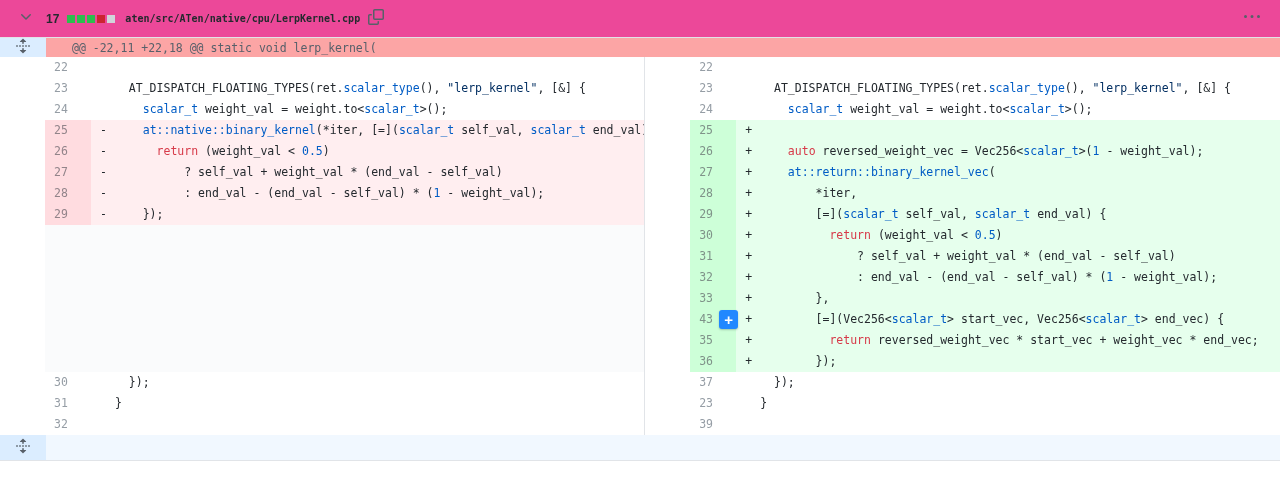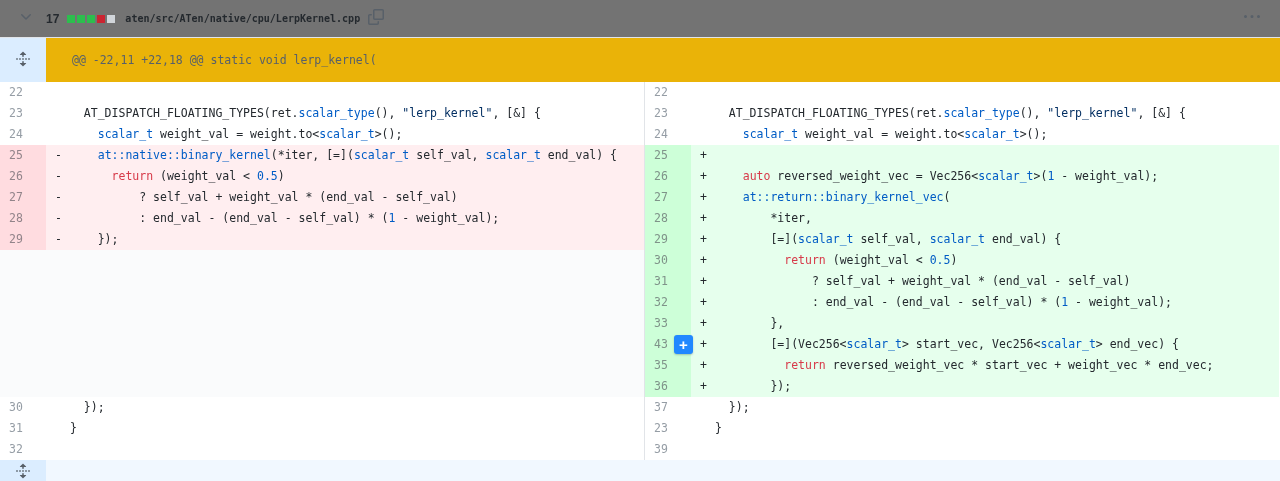--- a/index.html
+++ b/index.html
@@ -3,51 +3,51 @@
 <meta charset="utf-8">
 <style>
   * { margin:0; padding:0; box-sizing:border-box; }
   html,body { background:#fff; }
   body { width:1280px; height:481px; overflow:hidden;
          font-family:"Liberation Sans", sans-serif; color:#24292e; }
   .diff-card { width:1280px; }
 
   
   .file-header { height:38px; display:flex; align-items:center;
-                 background:#737373; border-bottom:1px solid #e1e4e8; padding:0 16px; }
+                 background:#ec4899; border-bottom:1px solid #e1e4e8; padding:0 16px; }
   .chev-btn { background:none; border:none; cursor:pointer; padding:0 6px 0 2px;
               display:flex; align-items:center; color:#586069; }
   .chev-btn svg { fill:#586069; }
   .changes-count { font-weight:bold; font-size:12px; color:#24292e; margin:0 8px 0 6px; }
   .diffstat { display:flex; gap:2px; margin-right:10px; }
   .diffstat i { width:8px; height:8px; display:inline-block; }
   .diffstat i.g { background:#2cbe4e; }
   .diffstat i.r { background:#cb2431; }
   .diffstat i.x { background:#d1d5da; }
   .file-path { font-family:"DejaVu Sans Mono","Liberation Mono",monospace;
                font-size:10px; font-weight:600; color:#24292e; text-decoration:none; }
   .copy-btn { background:none; border:none; cursor:pointer; margin-left:8px;
               display:flex; align-items:center; }
   .copy-btn svg { fill:#586069; }
   .spacer { flex:1; }
   .kebab-btn { background:none; border:none; cursor:pointer; display:flex; align-items:center; padding:4px; }
   .kebab-btn svg { fill:#586069; }
 
   
-  .hunk-row { height:44px; display:flex; background:#eab308; }
+  .hunk-row { height:19px; display:flex; background:#fca5a5; }
   .hunk-gutter { width:46px; background:#dbedff; display:flex; align-items:center;
                  justify-content:center; border:none; cursor:pointer; }
   .hunk-gutter svg { fill:#586069; }
   .hunk-text { flex:1; display:flex; align-items:center; padding-left:26px;
                font-family:"DejaVu Sans Mono","Liberation Mono",monospace;
                font-size:11.5px; color:#57606a; white-space:pre; }
 
   
   .split { display:flex; }
-  .pane { width:645px; overflow:hidden; }
+  .pane { width:645px; overflow:hidden;margin-left:45px; }
   .pane.left { border-right:1px solid #e1e4e8; }
   .pane.right { width:634px; }
   .row { display:flex; height:21px; line-height:21px; position:relative;
          font-family:"DejaVu Sans Mono","Liberation Mono",monospace; font-size:11.5px; }
   .row .num { width:46px; flex:0 0 46px; padding-left:9px; color:#959da5; cursor:pointer; }
   .row .sign { width:24px; flex:0 0 24px; padding-left:9px; color:#24292e; }
   .row .code { flex:1; white-space:pre; overflow:hidden; }
   .row.ctx { background:#fff; }
   .row.ctx .num { background:#fff; }
   .row.del { background:#ffeef0; }

